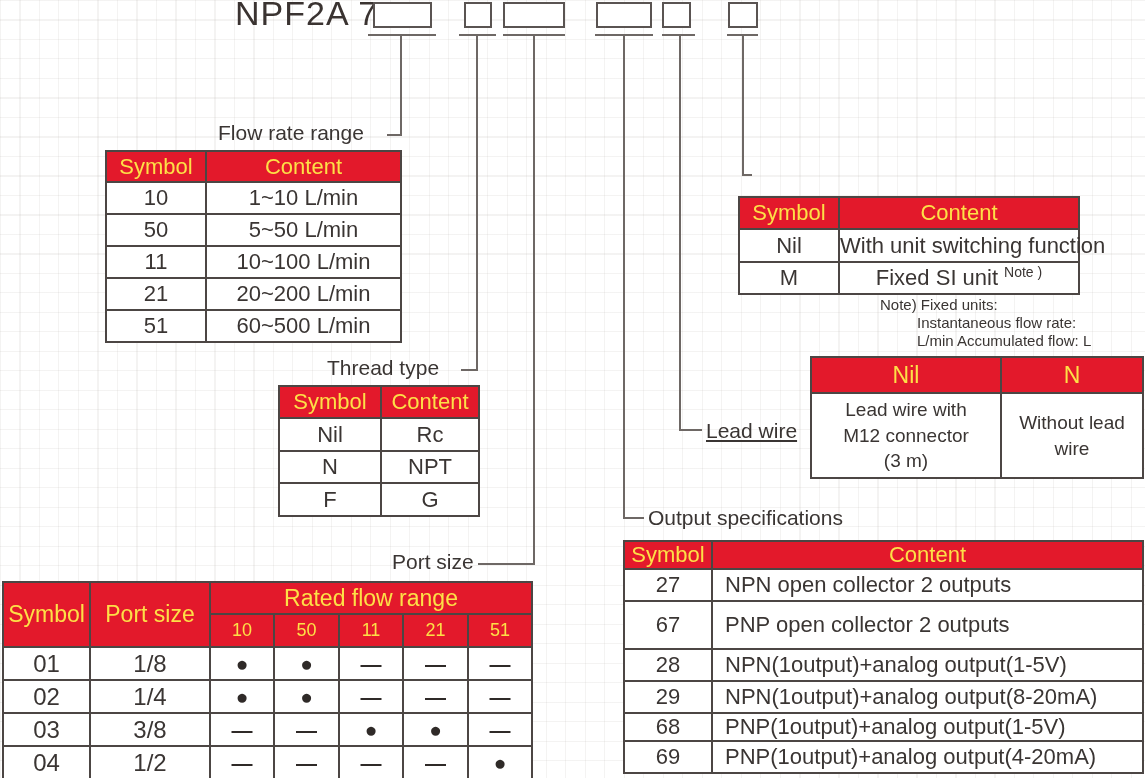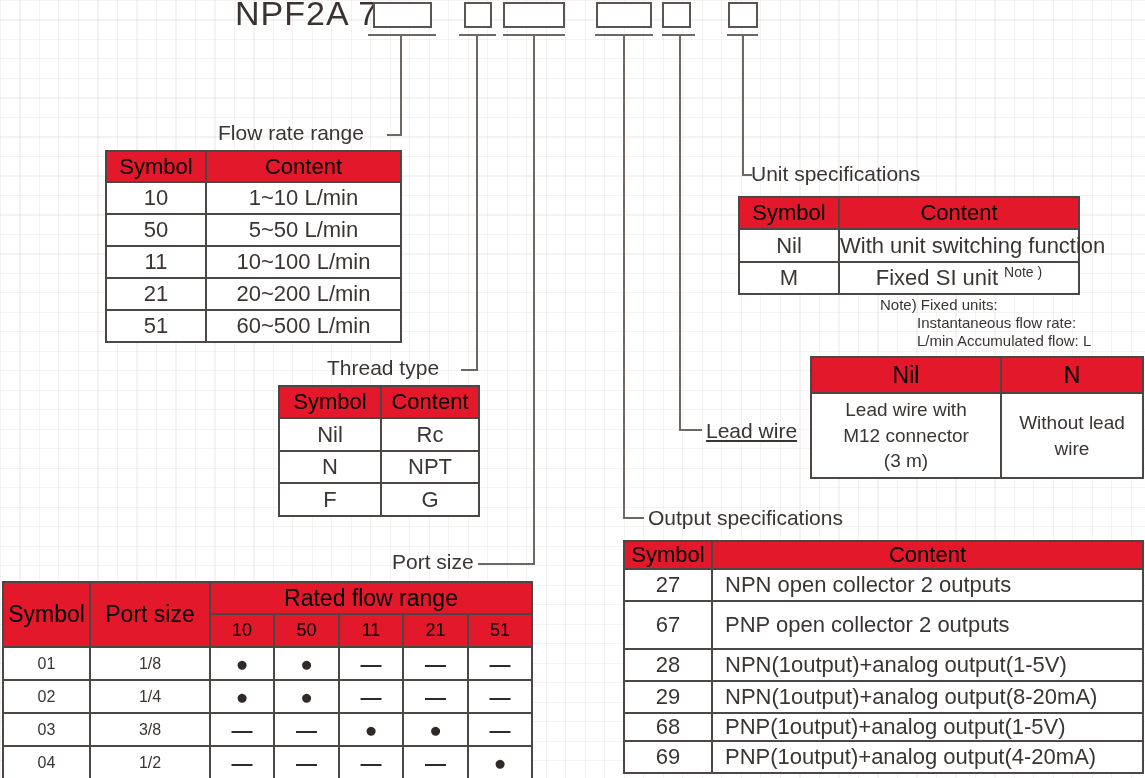--- a/index.html
+++ b/index.html
@@ -12,26 +12,26 @@
       repeating-linear-gradient(to bottom, rgba(176,170,164,.14) 0 1px, transparent 1px 19.5px);
   }
   .abs{position:absolute;}
   .title{font-size:34px;letter-spacing:1px;color:#3a3331;white-space:nowrap;}
   .codebox{background:#fff;border:2px solid #5a5452;}
   .bar{background:#6e6865;}
   .lbl{font-size:21px;white-space:nowrap;color:#3a3533;}
   table{border-collapse:collapse;table-layout:fixed;background:#fff;}
   td,th{border:2px solid #4c4644;text-align:center;vertical-align:middle;
         padding:0;font-weight:normal;overflow:visible;}
-  .redh{background:#e3192b;color:#000000;}
+  .redh{background:#e3192b;color:#fde047;}
   .t-flow td,.t-flow th{font-size:22px;}
   .t-thread td,.t-thread th{font-size:22px;}
   .t-port th{font-size:23px;}
   .t-port .sub{font-size:18px;}
-  .t-port td{font-size:16px;}
+  .t-port td{font-size:24px;}
   .t-port td.mark{font-size:21px;font-weight:bold;color:#2f2a28;}
   .t-out td,.t-out th{font-size:22px;}
   .t-out td.content{text-align:left;padding-left:12px;white-space:nowrap;}
   .t-lead th{font-size:23px;}
   .t-lead td{font-size:19px;line-height:1.35;}
   .t-unit td,.t-unit th{font-size:22px;white-space:nowrap;}
   .suprf{font-size:14px;vertical-align:super;margin-left:6px;}
   .note{font-size:15px;line-height:1.06;color:#3a3533;}
   .note .indent{padding-left:37px;}
   .note div{margin-bottom:2px;}
@@ -69,21 +69,20 @@
   <div class="abs bar" style="left:478px;top:563px;width:57px;height:2px;"></div>
   <div class="abs bar" style="left:623px;top:517px;width:21px;height:2px;"></div>
   <div class="abs bar" style="left:679px;top:429px;width:23px;height:2px;"></div>
   <div class="abs bar" style="left:742px;top:174px;width:10px;height:2px;"></div>
 
   <div class="abs lbl" style="left:218px;top:121px;">Flow rate range</div>
   <div class="abs lbl" style="left:327px;top:356px;">Thread type</div>
   <div class="abs lbl" style="left:392px;top:550px;">Port size</div>
   <div class="abs lbl" style="left:648px;top:506px;">Output specifications</div>
   <div class="abs lbl" style="left:706px;top:419px;text-decoration:underline;">Lead wire</div>
-  <div class="abs lbl" style="left:751px;top:162px;">Unit specifications</div>
 
   <table class="abs t-flow" style="left:105px;top:150px;width:295px;">
     <colgroup>
         <col style="width:100px">
         <col style="width:195px">
       </colgroup>
     <tbody>
         <tr style="height:31px">
       <th class="redh">Symbol</th>
       <th class="redh">Content</th>

